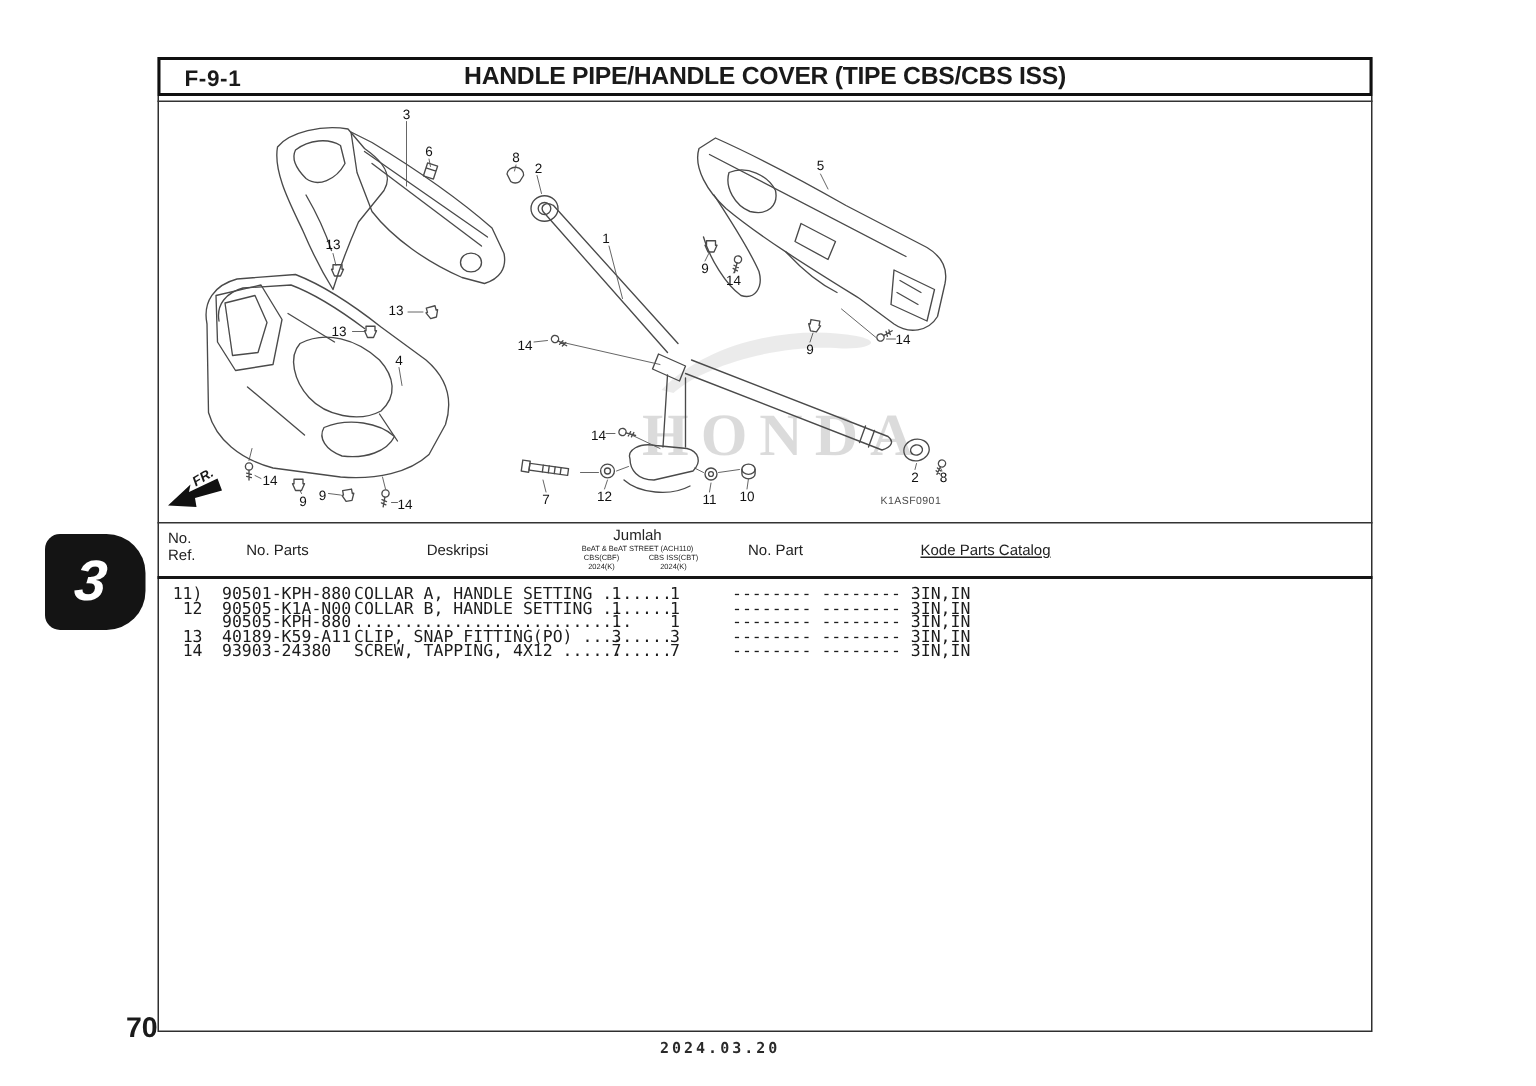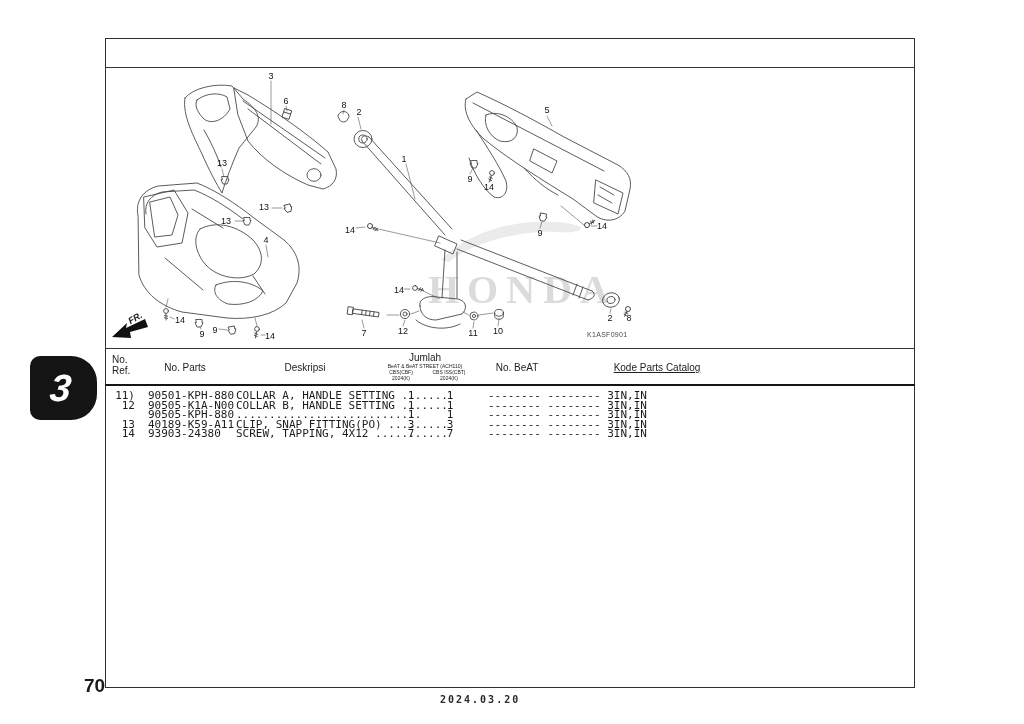--- a/index.html
+++ b/index.html
@@ -79,20 +79,24 @@
 </style>
 </head>
 <body>
 
 <div class="page">
 
   <div class="watermark">HONDA</div>
 
   <div class="frame"></div>
 
+  <div class="header-bar">
+    <span class="section-code">F-9-1</span>
+    <span class="page-title">HANDLE PIPE/HANDLE COVER (TIPE CBS/CBS ISS)</span>
+  </div>
   <div class="diagram-top"></div>
 
   <svg class="diagram-svg" width="810" height="280" viewBox="0 0 810 280">
 
     <path class="wing" d="M336,192 C366,160 424,148 466,156 C486,160 472,166 452,164 C412,162 364,176 344,194 Z"></path>
 
     <g>
       <path d="M80,30 C88,20 110,15 127,18 L138,31 C151,40 157,49 151,59 L134,80 C127,96 121,112 117,125 C112,117 103,100 97,86 C89,69 77,47 80,30 Z"></path>
       <path d="M92,32 C101,25 114,24 122,29 L125,41 C119,52 107,57 99,51 C93,45 89,38 92,32 Z"></path>
       <path d="M99,62 C106,74 112,87 116,99"></path>
@@ -270,21 +274,21 @@
       <div class="th-model">BeAT &amp; BeAT STREET (ACH110)</div>
       <div class="th-subrow">
         <span>CBS(CBF)</span>
         <span>CBS ISS(CBT)</span>
       </div>
       <div class="th-subrow">
         <span>2024(K)</span>
         <span>2024(K)</span>
       </div>
     </div>
-    <div class="lbl th-seri">No. BeAT</div>
+    <div class="lbl th-seri">No. Part</div>
     <div class="lbl th-kode">Kode Parts Catalog</div>
   </div>
 
   <div class="table-rows">
       <div class="trow"><span class="c-ref">11)</span><span class="c-part">90501-KPH-880</span><span class="c-desc">COLLAR A, HANDLE SETTING .......</span><span class="c-qty1">1</span><span class="c-qty2">1</span><span class="c-seri">-------- -------- 3IN,IN</span></div>
       <div class="trow"><span class="c-ref">12</span><span class="c-part">90505-K1A-N00</span><span class="c-desc">COLLAR B, HANDLE SETTING .......</span><span class="c-qty1">1</span><span class="c-qty2">1</span><span class="c-seri">-------- -------- 3IN,IN</span></div>
       <div class="trow"><span class="c-ref"></span><span class="c-part">90505-KPH-880</span><span class="c-desc">............................</span><span class="c-qty1">1</span><span class="c-qty2">1</span><span class="c-seri">-------- -------- 3IN,IN</span></div>
       <div class="trow"><span class="c-ref">13</span><span class="c-part">40189-K59-A11</span><span class="c-desc">CLIP, SNAP FITTING(PO) .........</span><span class="c-qty1">3</span><span class="c-qty2">3</span><span class="c-seri">-------- -------- 3IN,IN</span></div>
       <div class="trow"><span class="c-ref">14</span><span class="c-part">93903-24380</span><span class="c-desc">SCREW, TAPPING, 4X12 ...........</span><span class="c-qty1">7</span><span class="c-qty2">7</span><span class="c-seri">-------- -------- 3IN,IN</span></div>
     </div>

